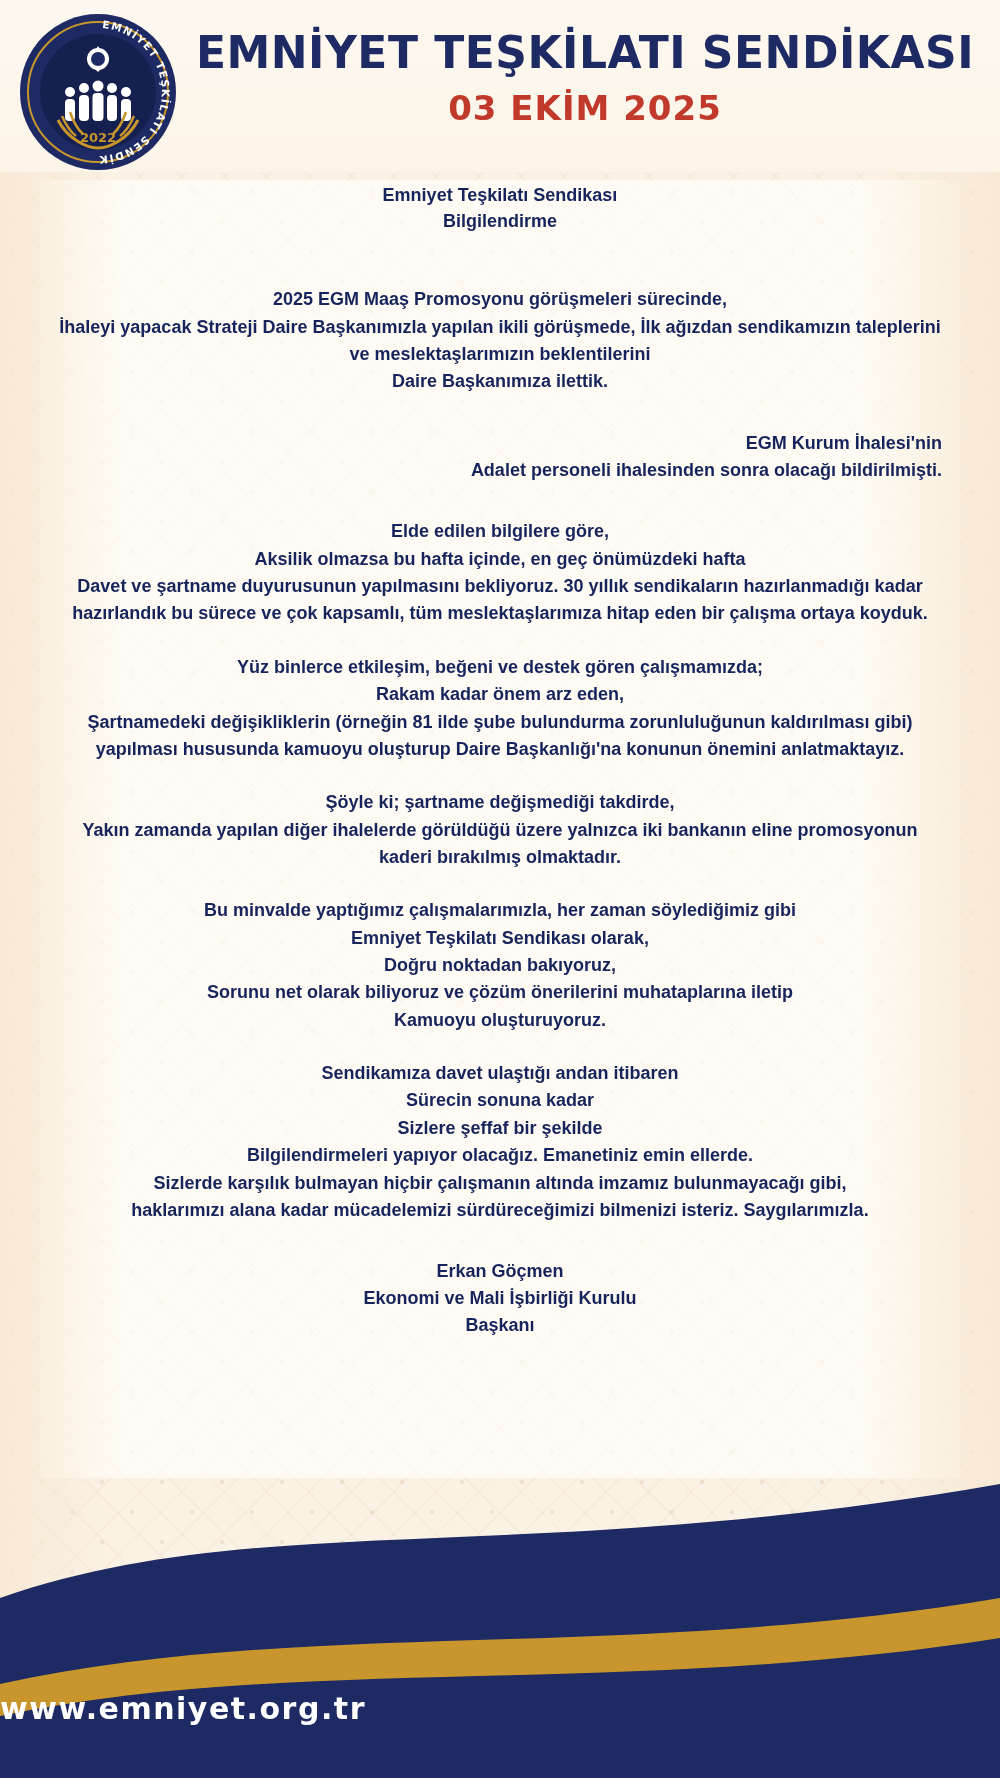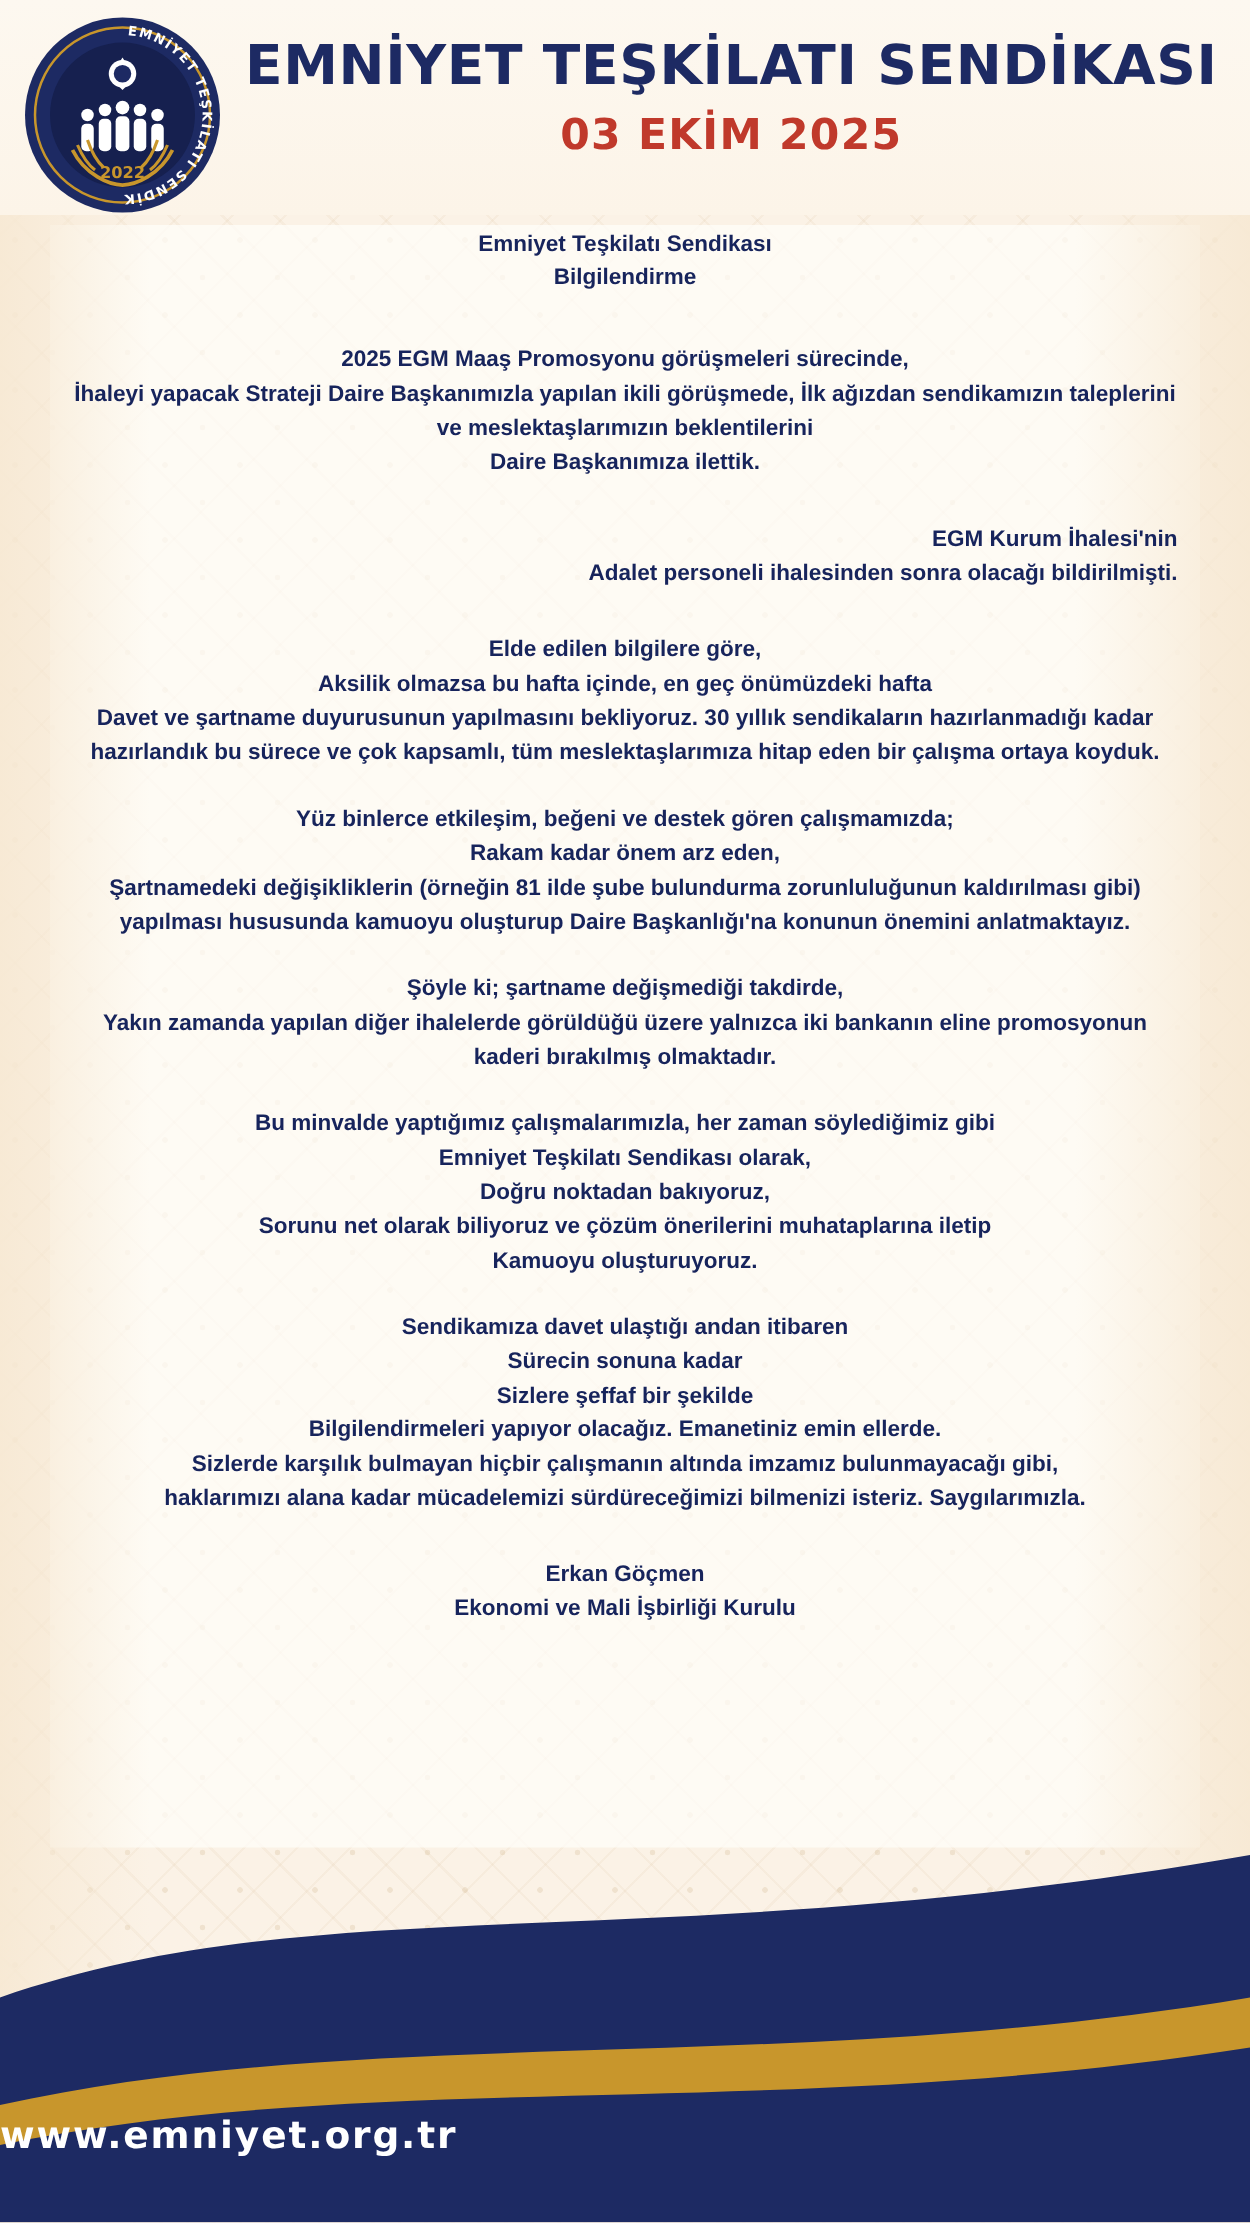--- a/index.html
+++ b/index.html
@@ -189,21 +189,21 @@
     </div>
   </div>
 
   <div class="content">
 
     <div class="lead">
       <div>Emniyet Teşkilatı Sendikası</div>
       <div>Bilgilendirme</div>
     </div>
 
-    <div class="para block" style="margin-top: 40px; white-space: pre-line;">2025 EGM Maaş Promosyonu görüşmeleri sürecinde,
+    <div class="para block" style="margin-top: 52px; white-space: pre-line;">2025 EGM Maaş Promosyonu görüşmeleri sürecinde,
 İhaleyi yapacak Strateji Daire Başkanımızla yapılan ikili görüşmede,  İlk ağızdan sendikamızın taleplerini ve meslektaşlarımızın beklentilerini
 Daire Başkanımıza ilettik.</div>
     <div class="para block" style="white-space: pre-line; text-align: right;">EGM Kurum İhalesi'nin
 Adalet personeli ihalesinden sonra olacağı bildirilmişti.</div>
     <div class="para block" style="white-space: pre-line;">Elde edilen bilgilere göre,
 Aksilik olmazsa bu hafta içinde, en geç önümüzdeki hafta
 Davet ve şartname duyurusunun yapılmasını bekliyoruz.  30 yıllık sendikaların hazırlanmadığı kadar hazırlandık bu sürece ve çok kapsamlı, tüm meslektaşlarımıza hitap eden bir çalışma ortaya koyduk.</div>
     <div class="para block-tight" style="white-space: pre-line; text-align: center;">Yüz binlerce etkileşim, beğeni ve destek gören çalışmamızda;
 Rakam kadar önem arz eden,
 Şartnamedeki değişikliklerin (örneğin 81 ilde şube bulundurma zorunluluğunun kaldırılması gibi) yapılması hususunda kamuoyu oluşturup Daire Başkanlığı'na konunun önemini anlatmaktayız.</div>
@@ -217,20 +217,21 @@
     <div class="para block-tight" style="white-space: pre-line;">Sendikamıza davet ulaştığı andan itibaren
 Sürecin sonuna kadar
 Sizlere şeffaf bir şekilde
 Bilgilendirmeleri yapıyor olacağız.  Emanetiniz emin ellerde.
 Sizlerde karşılık bulmayan hiçbir çalışmanın altında imzamız bulunmayacağı gibi,
 haklarımızı alana kadar mücadelemizi sürdüreceğimizi bilmenizi isteriz.  Saygılarımızla.</div>
 
     <div class="signature">
       <div>Erkan Göçmen</div>
       <div>Ekonomi ve Mali İşbirliği Kurulu</div>
+      <div>Başkanı</div>
     </div>
   </div>
 
   <div class="bottom">
     <svg width="1000" height="330" viewBox="0 0 1000 330" xmlns="http://www.w3.org/2000/svg">
       <path d="M0 150 C 260 60, 520 120, 1000 36 L1000 330 L0 330 Z" fill="#1d2a63"></path>
       <path d="M0 236 C 300 170, 620 214, 1000 150 L1000 330 L0 330 Z" fill="#c8962c"></path>
       <path d="M0 268 C 300 206, 620 250, 1000 190 L1000 330 L0 330 Z" fill="#1d2a63"></path>
     </svg>
     <div class="footer-url">www.emniyet.org.tr</div>

